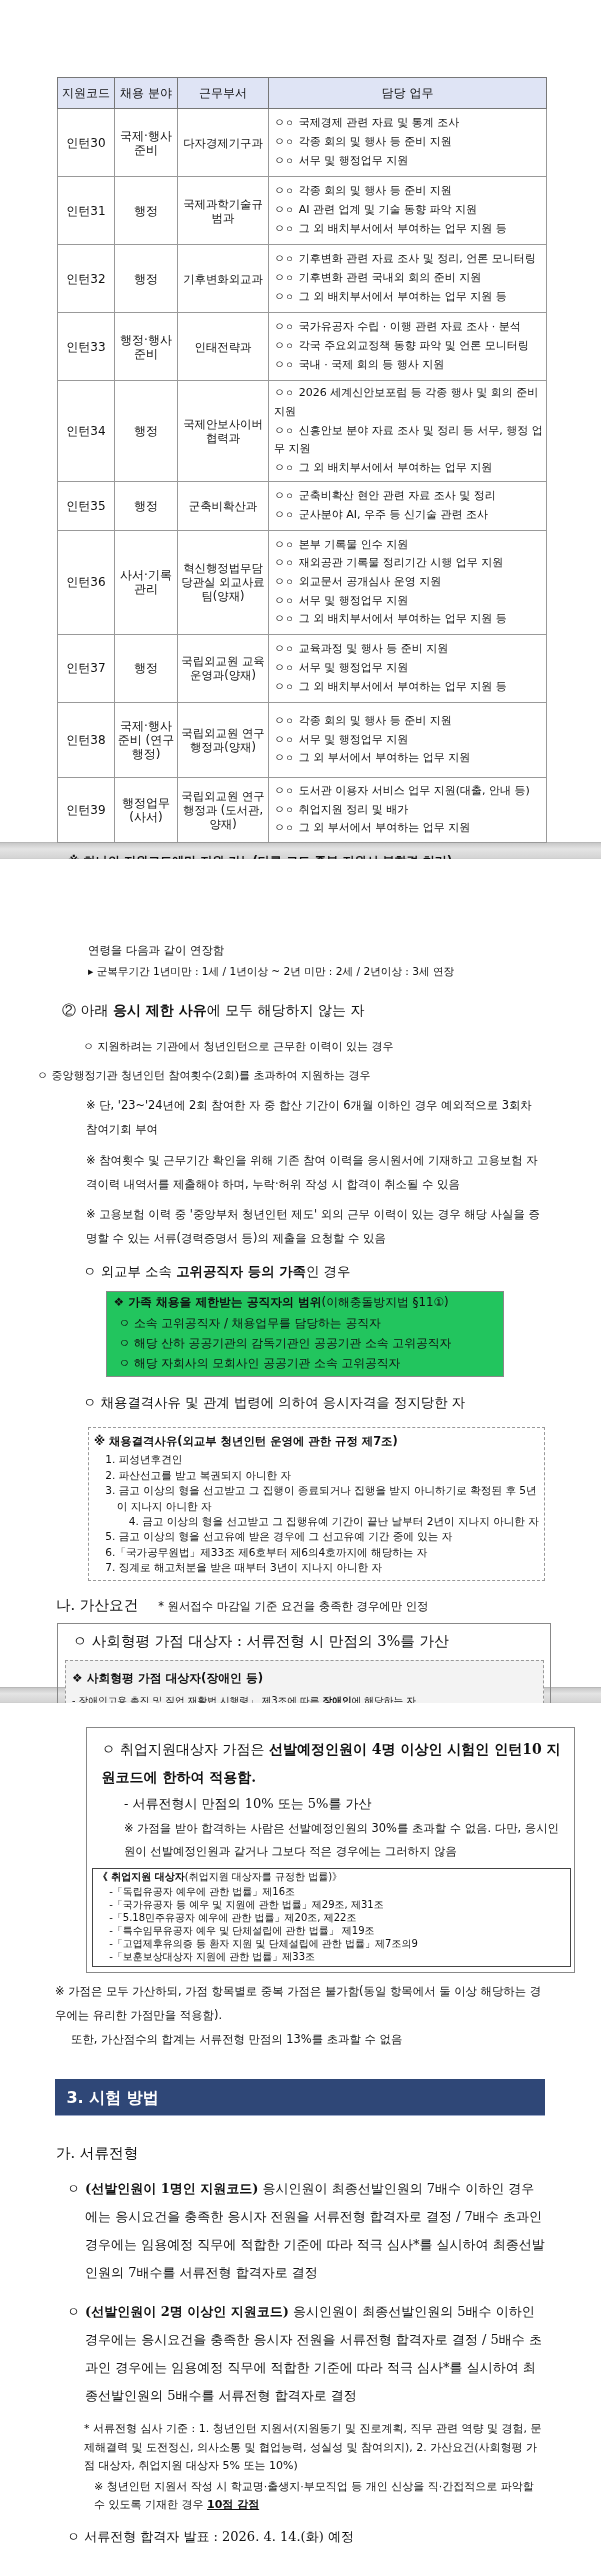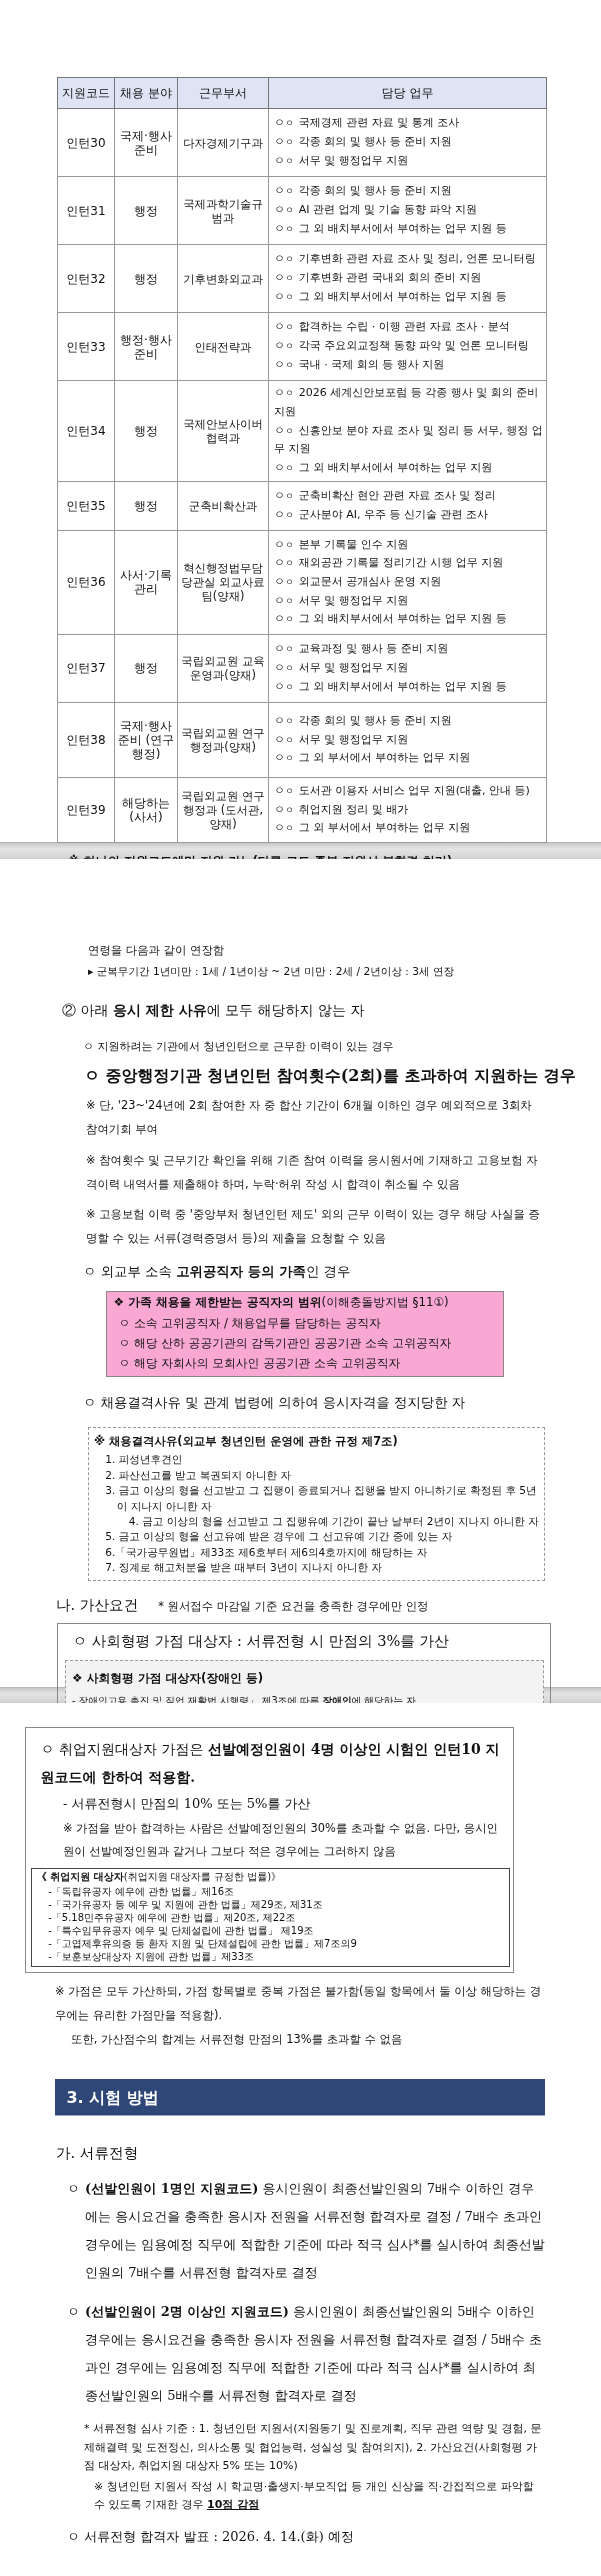--- a/index.html
+++ b/index.html
@@ -73,21 +73,21 @@
             <div><span class="bul">ㅇ</span><span>기후변화 관련 자료 조사 및 정리, 언론 모니터링</span></div>
             <div><span class="bul">ㅇ</span><span>기후변화 관련 국내외 회의 준비 지원</span></div>
             <div><span class="bul">ㅇ</span><span>그 외 배치부서에서 부여하는 업무 지원 등</span></div>
           </td>
         </tr>
         <tr style="height: 68px;">
           <td class="code">인턴33</td>
           <td class="field">행정·행사 준비</td>
           <td class="dept">인태전략과</td>
           <td class="duty">
-            <div><span class="bul">ㅇ</span><span>합격하는 수립 · 이행 관련 자료 조사 · 분석</span></div>
+            <div><span class="bul">ㅇ</span><span>국가유공자 수립 · 이행 관련 자료 조사 · 분석</span></div>
             <div><span class="bul">ㅇ</span><span>각국 주요외교정책 동향 파악 및 언론 모니터링</span></div>
             <div><span class="bul">ㅇ</span><span>국내 · 국제 회의 등 행사 지원</span></div>
           </td>
         </tr>
         <tr style="height: 68px;">
           <td class="code">인턴34</td>
           <td class="field">행정</td>
           <td class="dept">국제안보사이버협력과</td>
           <td class="duty">
             <div><span class="bul">ㅇ</span><span>2026 세계신안보포럼 등 각종 행사 및 회의 준비 지원</span></div>
@@ -131,21 +131,21 @@
           <td class="field">국제·행사 준비 (연구행정)</td>
           <td class="dept">국립외교원 연구행정과(양재)</td>
           <td class="duty">
             <div><span class="bul">ㅇ</span><span>각종 회의 및 행사 등 준비 지원</span></div>
             <div><span class="bul">ㅇ</span><span>서무 및 행정업무 지원</span></div>
             <div><span class="bul">ㅇ</span><span>그 외 부서에서 부여하는 업무 지원</span></div>
           </td>
         </tr>
         <tr style="height: 65px;">
           <td class="code">인턴39</td>
-          <td class="field">해당하는 (사서)</td>
+          <td class="field">행정업무 (사서)</td>
           <td class="dept">국립외교원 연구행정과 (도서관, 양재)</td>
           <td class="duty">
             <div><span class="bul">ㅇ</span><span>도서관 이용자 서비스 업무 지원(대출, 안내 등)</span></div>
             <div><span class="bul">ㅇ</span><span>취업지원 정리 및  배가</span></div>
             <div><span class="bul">ㅇ</span><span>그 외 부서에서 부여하는 업무 지원</span></div>
           </td>
         </tr>
       </tbody>
   </table>
   <div style="height:9.7px"></div>
@@ -168,28 +168,28 @@
 <div class="page" style="height:828px;">
   <div style="height:81px"></div>
   <div style="margin-left:88px;font-size:11.4px;line-height:21px;">연령을 다음과 같이 연장함</div>
   <div style="margin-left:88px;font-size:10.6px;line-height:21px;">▸ 군복무기간 1년미만 : 1세 / 1년이상 ~ 2년 미만 : 2세 / 2년이상 : 3세 연장</div>
   <div style="height:14.6px"></div>
   <div class="serif" style="margin-left:62px;font-size:14px;line-height:28px;">
     <span>② 아래 </span><b>응시 제한 사유</b><span>에 모두 해당하지 않는 자</span>
   </div>
   <div style="height:8px"></div>
   <div class="serif" style="margin-left:83px;font-size:11px;line-height:29px;">ㅇ 지원하려는 기관에서 청년인턴으로 근무한 이력이 있는 경우</div>
-  <div class="serif" style="margin-left:84px;font-size:16px;line-height:29px;font-weight:bold;">ㅇ 중앙행정기관 청년인턴 참여횟수(2회)를 초과하여 지원하는 경우</div>
+  <div class="serif" style="margin-left:37px;font-size:11px;line-height:29px;">ㅇ 중앙행정기관 청년인턴 참여횟수(2회)를 초과하여 지원하는 경우</div>
   <div style="margin-left:86px;width:460px;font-size:11.4px;line-height:24px;margin-top:3.2px;">※ 단, '23~'24년에 2회 참여한 자 중 합산 기간이 6개월 이하인 경우 예외적으로 3회차 참여기회 부여</div>
   <div style="margin-left:86px;width:460px;font-size:11.4px;line-height:24px;margin-top:6.5px;">※ 참여횟수 및 근무기간 확인을 위해 기존 참여 이력을 응시원서에 기재하고 고용보험 자격이력 내역서를 제출해야 하며, 누락·허위 작성 시 합격이 취소될 수 있음</div>
   <div style="margin-left:86px;width:460px;font-size:11.4px;line-height:24px;margin-top:6.5px;">※ 고용보험 이력 중 '중앙부처 청년인턴 제도' 외의 근무 이력이 있는 경우 해당 사실을 증명할 수 있는 서류(경력증명서 등)의 제출을 요청할 수 있음</div>
   <div class="serif" style="margin-left:83px;font-size:13.4px;line-height:29px;margin-top:6.5px;">
     <span>ㅇ 외교부 소속 </span><b>고위공직자 등의 가족</b><span>인 경우</span>
   </div>
-  <div class="box" style="margin-left:106px;width:383px;padding:1.6px 6.5px 3.2px 6.5px;margin-top:4.9px;background:#f9a8d4;">
+  <div class="box" style="margin-left:106px;width:383px;padding:1.6px 6.5px 3.2px 6.5px;margin-top:4.9px;background:#22c55e;">
     <div style="font-size:11.8px;line-height:19.5px;"><b>❖ 가족 채용을 제한받는 공직자의 범위</b><span>(이해충돌방지법 §11①)</span></div>
     <div style="font-size:11.8px;line-height:20px;margin-left:4.9px;">ㅇ 소속 고위공직자 / 채용업무를 담당하는 공직자</div>
     <div style="font-size:11.8px;line-height:20px;margin-left:4.9px;">ㅇ 해당 산하 공공기관의 감독기관인 공공기관 소속 고위공직자</div>
     <div style="font-size:11.8px;line-height:20px;margin-left:4.9px;">ㅇ 해당 자회사의 모회사인 공공기관 소속 고위공직자</div>
   </div>
   <div class="serif" style="margin-left:83px;font-size:13.4px;line-height:29px;margin-top:11.4px;">ㅇ 채용결격사유 및 관계 법령에 의하여 응시자격을 정지당한 자</div>
   <div class="dbox" style="margin-left:88px;width:445px;padding:3.2px 4.9px 4.9px 4.9px;margin-top:9.7px;">
     <div style="font-weight:bold;font-size:11.4px;line-height:21px;">※ 채용결격사유(외교부 청년인턴 운영에 관한 규정 제7조)</div>
     <div id="disq-items" style="margin-left:11.4px;font-size:10.6px;line-height:15.4px;">
         <div style="padding-left: 11.4px; text-indent: -11.4px;">1. 피성년후견인</div>
@@ -215,21 +215,21 @@
         </div>
     </div>
   </div>
   <div style="height:32px"></div>
   <div class="pagenum">- 7 -</div>
 </div>
 <div class="sep"></div>
 
 <div class="page" style="height:889px;">
   <div style="height:24px"></div>
-  <div class="box" style="margin-left:25px;width:479px;padding:6.5px 3.2px 4.9px 4.9px;">
+  <div class="box" style="margin-left:86px;width:479px;padding:6.5px 3.2px 4.9px 4.9px;">
     <div class="serif" style="font-size:14px;line-height:28px;margin-left:9.7px;padding-left:0;">
       <span>ㅇ 취업지원대상자 가점은 </span><b>선발예정인원이 4명 이상인 시험인 인턴10 지원코드에 한하여 적용함.</b>
     </div>
     <div class="serif" style="margin-left:32px;font-size:13px;line-height:26px;">- 서류전형시 만점의 10% 또는 5%를 가산</div>
     <div style="margin-left:32px;font-size:11.4px;line-height:23px;width:438px;">※ 가점을 받아 합격하는 사람은 선발예정인원의 30%를 초과할 수 없음. 다만, 응시인원이 선발예정인원과 같거나 그보다 적은 경우에는 그러하지 않음</div>
     <div class="box" style="border-color:#444;margin-top:4.9px;padding:1.6px 4.9px 3.2px 4.9px;">
       <div style="font-size:10px;line-height:14.6px;"><b>《 취업지원 대상자</b><span>(취업지원 대상자를 규정한 법률)》</span></div>
       <div id="law-items" style="margin-left:11.4px;font-size:10px;line-height:13px;">
           <div>-「독립유공자 예우에 관한 법률」제16조</div>
           <div>-「국가유공자 등 예우 및 지원에 관한 법률」제29조, 제31조</div>

